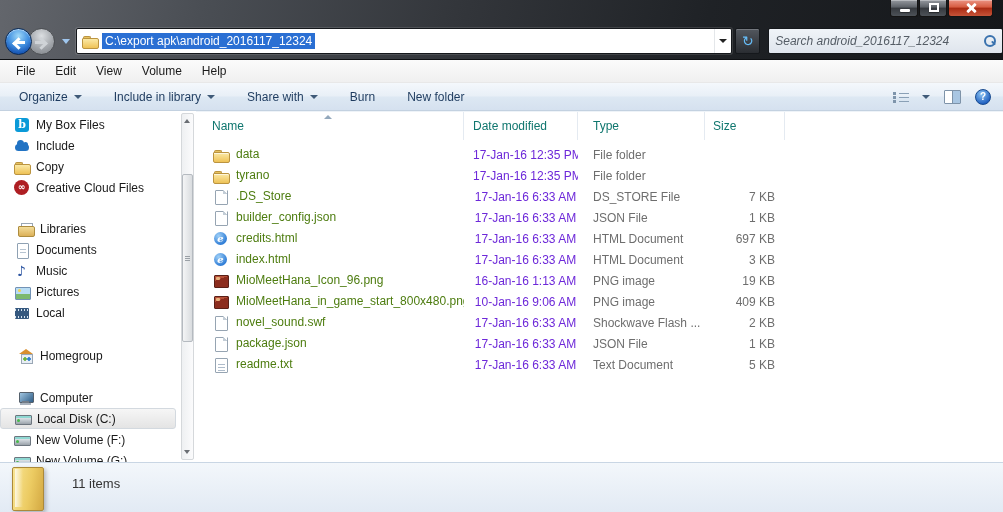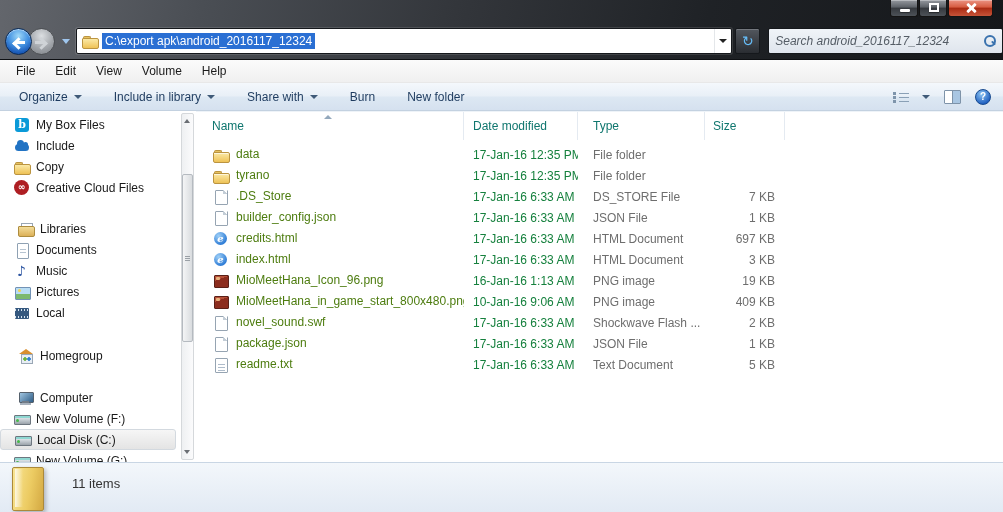--- a/index.html
+++ b/index.html
@@ -138,21 +138,21 @@
   .h-name { width:268px; padding-left:16px; }
   .h-date { width:114px; padding-left:9px; }
   .h-type { width:127px; padding-left:15px; }
   .h-size { width:80px; padding-left:8px; }
   .sort-asc { position:absolute; left:128px; top:3px; width:0; height:0; border-left:4px solid transparent; border-right:4px solid transparent; border-bottom:4px solid #93a8bc; }
 
   .frows { position:absolute; left:0; right:0; top:29px; bottom:0; padding-top:4px; overflow:hidden; }
   .frow { display:flex; height:21px; align-items:center; cursor:default; }
   .cell { white-space:nowrap; overflow:hidden; }
   .c-name { width:268px; padding-left:17px; display:flex; gap:7px; color:#4d7c0f; }
-  .c-date { width:114px; padding-left:9px; color:#15803d; }
+  .c-date { width:114px; padding-left:9px; color:#6d28d9;text-align:center; }
   .c-type { width:127px; padding-left:15px; color:#6e6e6e; }
   .c-size { width:80px; padding-right:10px; text-align:right; color:#6e6e6e; }
   .ficon { width:16px; height:16px; position:relative; flex:none; }
 
   
   .fi-folder::before { content:""; position:absolute; left:1px; top:3px; width:6px; height:3px; background:#e7c25f; border:1px solid #bb9440; border-bottom:none; border-radius:2px 2px 0 0; }
   .fi-folder::after { content:""; position:absolute; left:0; top:5px; width:15px; height:9px; background:linear-gradient(#fbe9a6,#eec256); border:1px solid #bb9440; border-radius:1px 2px 2px 2px; box-shadow:inset 0 1px 0 rgba(255,255,255,.6); }
   .fi-file::after { content:""; position:absolute; left:2px; top:1px; width:11px; height:13px; background:#fff; border:1px solid #96a4b2; border-radius:1px; }
   .fi-file::before { content:""; position:absolute; right:2px; top:1px; width:4px; height:4px; background:linear-gradient(225deg,#fff 0 45%,#c3cdd6 50% 100%); z-index:1; }
   .fi-html::after { content:"e"; position:absolute; left:1px; top:1px; width:13px; height:13px; border-radius:50%;
@@ -296,27 +296,27 @@
             <div class="snav-item ind0">
     <span class="sicon homegroup-icon"></span>
     <span class="slabel">Homegroup</span>
   </div>
           </div>
           <div class="sgroup sg-gap-comp">
             <div class="snav-item ind0">
     <span class="sicon computer-icon"></span>
     <span class="slabel">Computer</span>
   </div>
-            <div class="snav-item ind1">
-    <span class="sicon disk-icon"></span>
-    <span class="slabel">New Volume (F:)</span>
-  </div>
             <div class="snav-item ind1 selected">
     <span class="sicon disk-icon"></span>
     <span class="slabel">Local Disk (C:)</span>
+  </div>
+            <div class="snav-item ind1">
+    <span class="sicon disk-icon"></span>
+    <span class="slabel">New Volume (F:)</span>
   </div>
             <div class="snav-item ind1">
     <span class="sicon disk-icon"></span>
     <span class="slabel">New Volume (G:)</span>
   </div>
           </div>
         </div>
       <div class="sb-track">
         <span class="sb-arrow up">
             <i></i>

